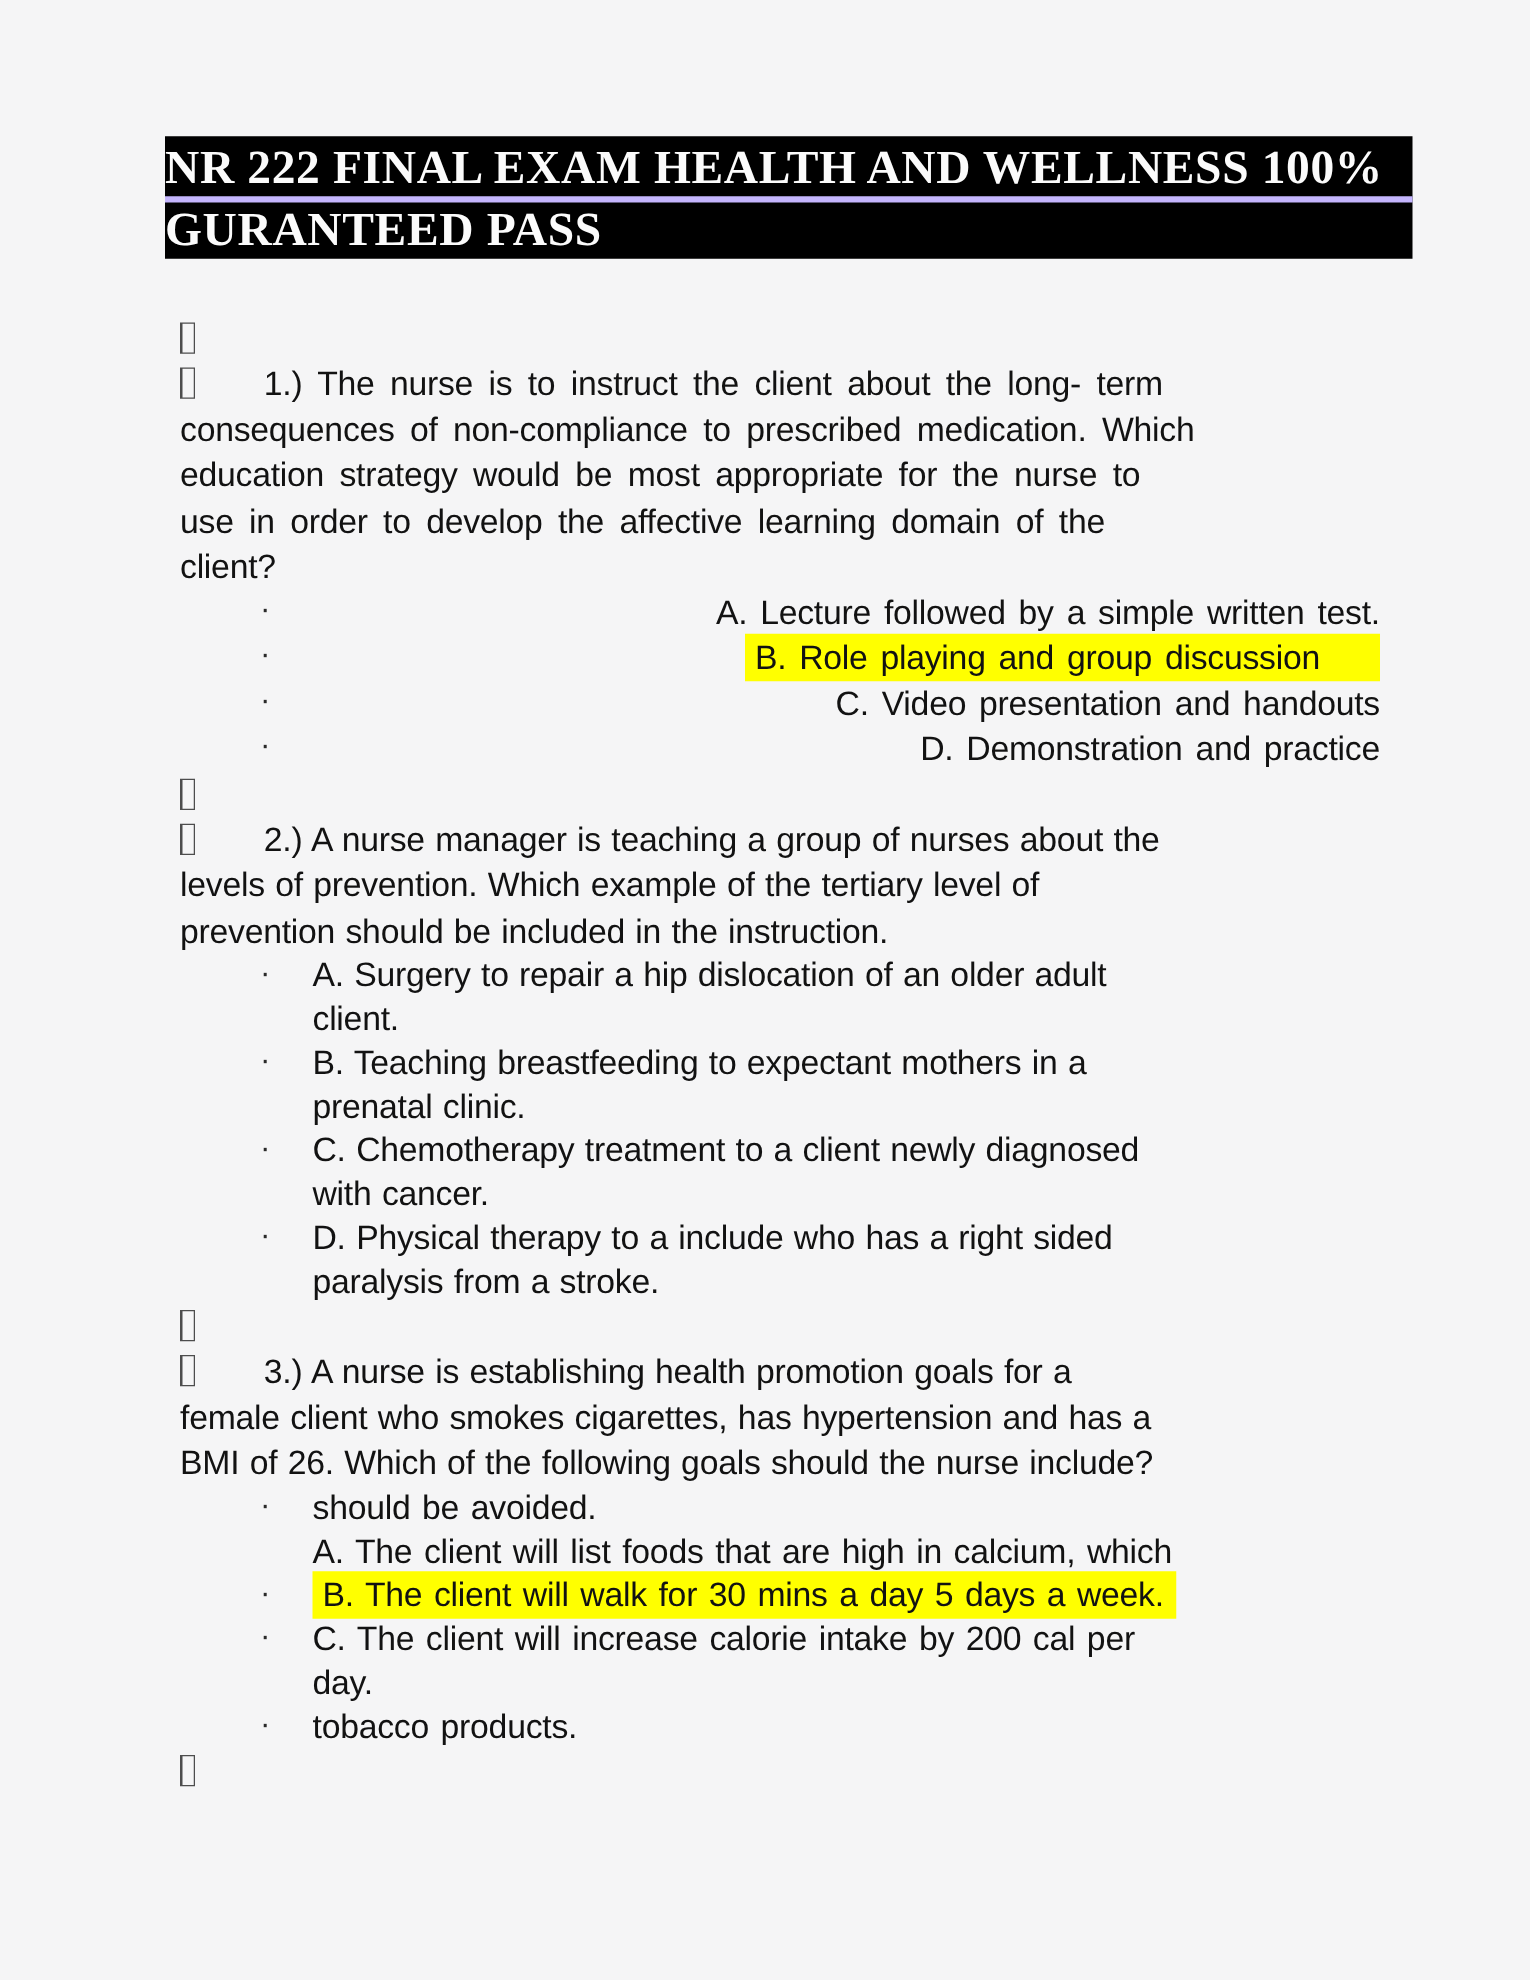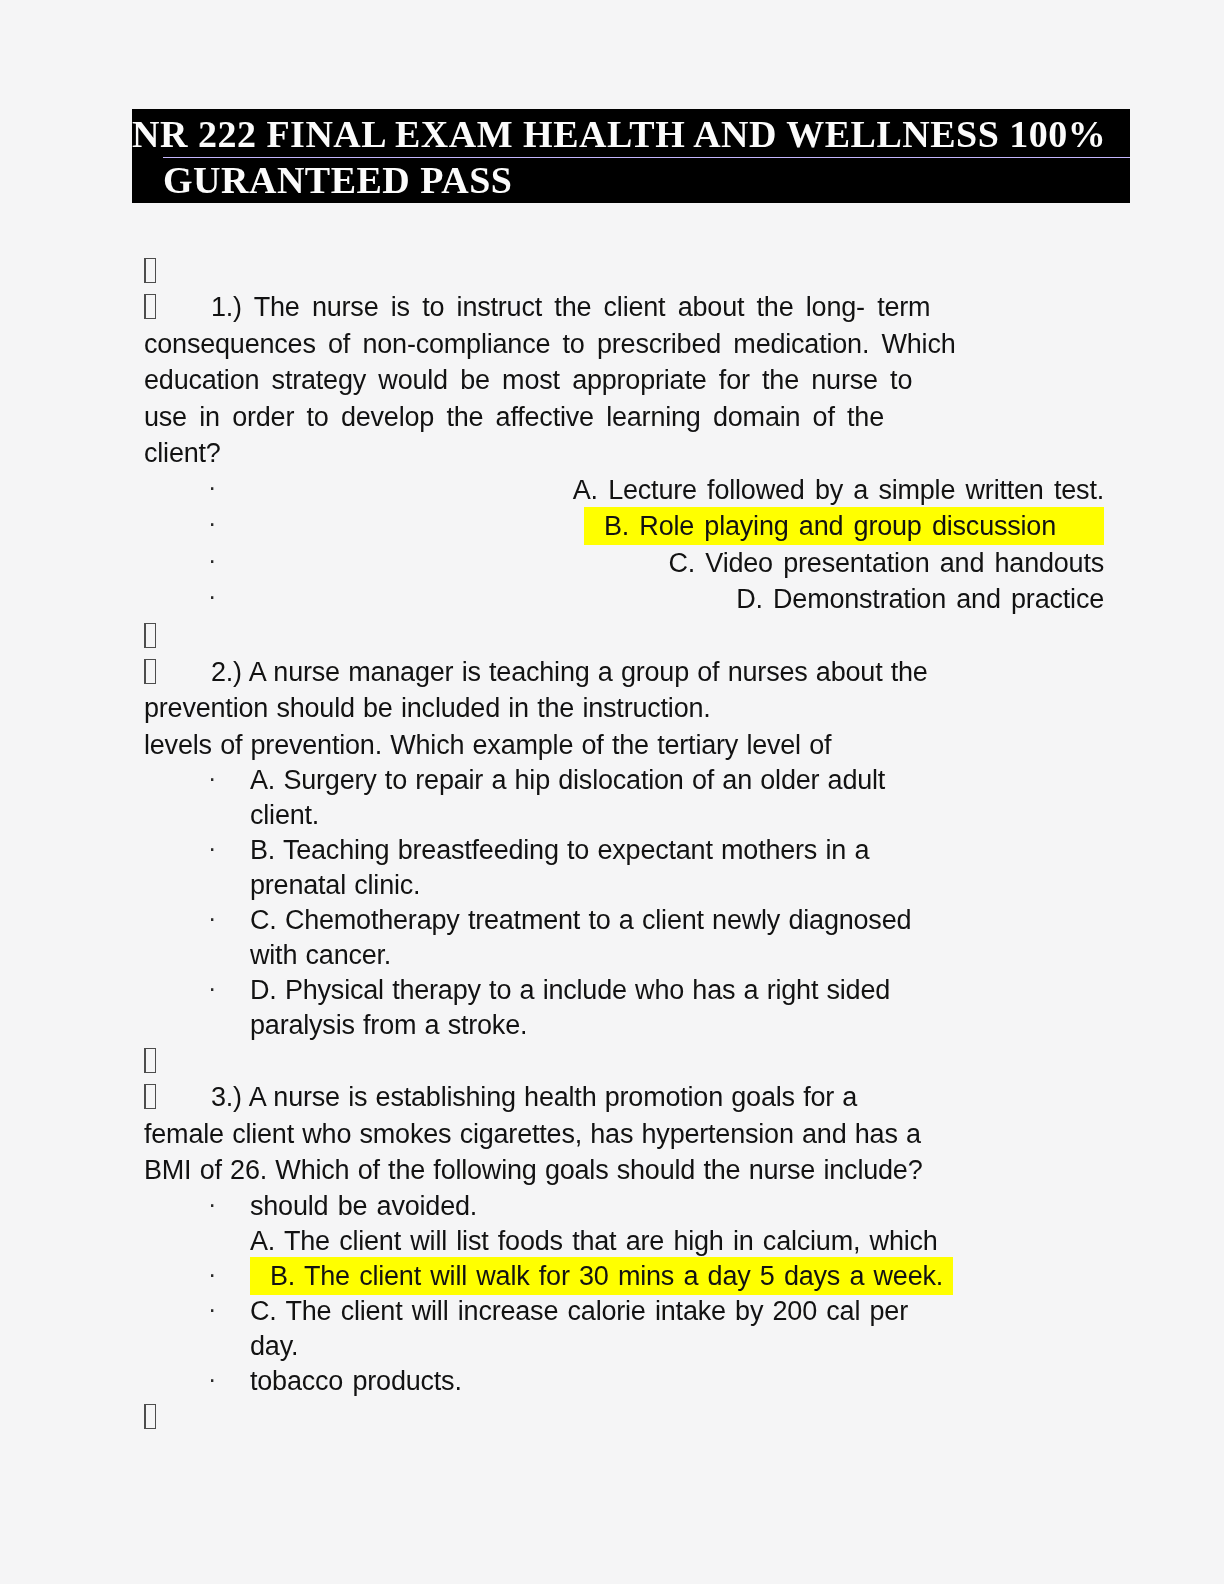--- a/index.html
+++ b/index.html
@@ -17,21 +17,21 @@
     position: absolute;
     left: 132px; top: 109px;
     width: 998px;
     background: var(--banner-bg, #000);
     color: var(--banner-fg, #fff);
     font-family: "Liberation Serif", "DejaVu Serif", serif;
     font-weight: 700;
     text-align: left;
   }
   .banner-line1 { height: 48px; line-height: 50px; font-size: 38px; letter-spacing: 0.5px; }
-  .banner-line2 { height: 45px; line-height: 45px; font-size: 38px; letter-spacing: 0.5px; border-top: 1px solid #c4b5fd; margin-left: 31px; }
+  .banner-line2 { height: 45px; line-height: 45px; font-size: 38px; letter-spacing: 0.5px; border-top: 5px solid #c4b5fd; }
   
   .docbody {
     position: absolute;
     left: 144px; top: 253px;
     width: 960px;
     font-size: 27px;
     letter-spacing: -0.2px;
     word-spacing: 1px;
   }
   .tofu-line { height: 36px; line-height: 36px; }
@@ -49,21 +49,21 @@
   .q1 .oline { word-spacing: 3px; line-height: 36.5px; height: 36.5px; text-align: right; }
   .q3 .oline { word-spacing: 2px; }
   .oline { line-height: 35px; height: 35px; white-space: nowrap; }
   .option { position: relative; padding-left: 106px; }
   .bullet {
     position: absolute;
     left: 64px; top: 1px;
     font-size: 25px;
     color: #2a2a2a;
   }
-  .hl { background: var(--hl, #ffff00); padding: 4px 10px 4px 20px; }
+  .hl { background: var(--hl, #ffff00); padding: 4px 10px 4px 8px; }
   .hl-widepad { padding-right: 48px; }
 </style>
 </head>
 <body>
 
 <div class="page">
 
   <div class="banner">
     <div class="banner-line1">NR 222 FINAL EXAM HEALTH AND WELLNESS 100%</div>
     <div class="banner-line2">GURANTEED PASS</div>
@@ -97,22 +97,22 @@
           <span class="bullet">·</span>
           <div class="oline"><span>D. Demonstration and practice</span></div>
         </div>
       </div>
     </div>
 
     <div class="tofu-line"><span class="tofu"></span></div>
 
     <div class="question q2">
       <div class="qline"><span class="tofu"></span><span class="indent">2.) A nurse manager is teaching a group of nurses about the</span></div>
+      <div class="qline">levels of prevention. Which example of the tertiary level of</div>
       <div class="qline">prevention should be included in the instruction.</div>
-      <div class="qline">levels of prevention. Which example of the tertiary level of</div>
 
       <div class="options">
         <div class="option">
           <span class="bullet">·</span>
           <div class="oline"><span>A. Surgery to repair a hip dislocation of an older adult</span></div>
           <div class="oline"><span>client.</span></div>
         </div>
         <div class="option">
           <span class="bullet">·</span>
           <div class="oline"><span>B. Teaching breastfeeding to expectant mothers in a</span></div>

